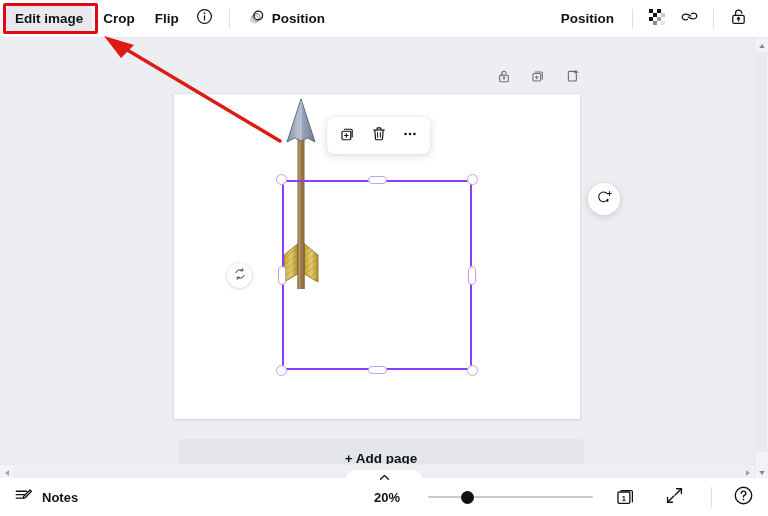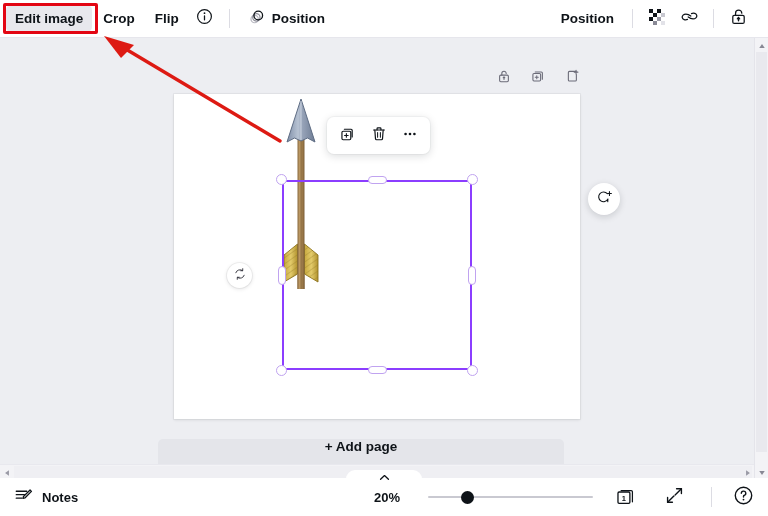--- a/index.html
+++ b/index.html
@@ -215,26 +215,26 @@
   .ctx-btn {
     width: 29px; height: 29px;
     display: flex; align-items: center; justify-content: center;
     border-radius: 5px;
     cursor: pointer;
   }
 
   
   .add-page {
     position: absolute;
-    left: 158px; top: 401px;
+    left: 178px; top: 401px;
     width: 406px; height: 38px;
     background: #e4e5ea;
     border-radius: 5px;
     display: flex;
-    align-items: flex-start;
+    align-items: center;
     justify-content: center;
     font-size: 13.5px;
     font-weight: 700;
     color: #0e1318;
     cursor: pointer;
     box-sizing: border-box;
   }
 
   
   .vscroll {

